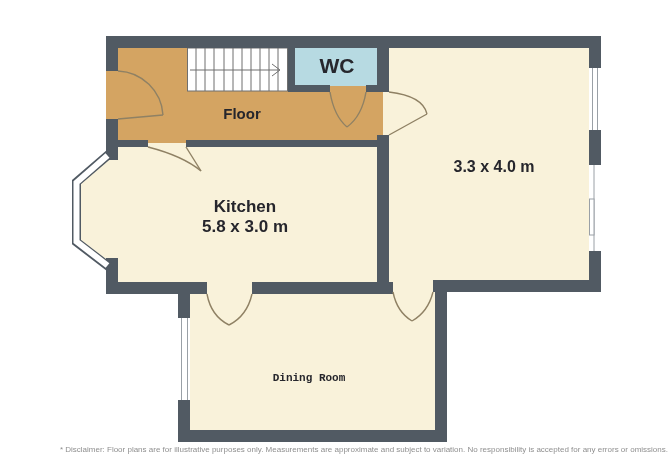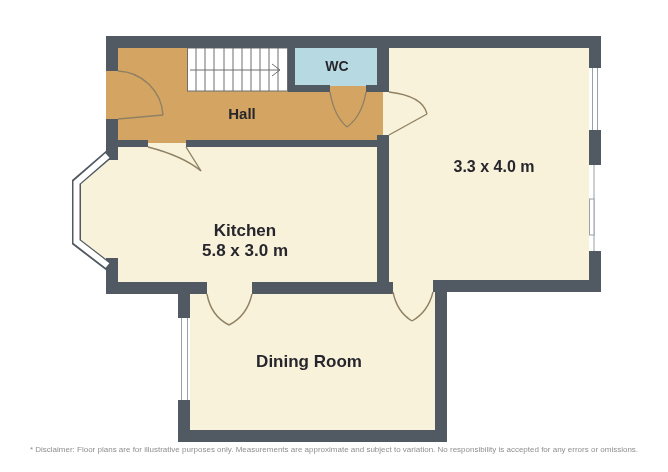--- a/index.html
+++ b/index.html
@@ -7,26 +7,26 @@
     width:668px;height:472px;position:relative;background:#ffffff;
     font-family:"Liberation Sans",sans-serif;overflow:hidden;
   }
   #plan-svg{position:absolute;left:0;top:0;width:668px;height:472px;}
   .room-label{
     position:absolute;transform:translate(-50%,-50%);
     color:var(--label-text);font-weight:bold;text-align:center;
     white-space:nowrap;line-height:1.18;
   }
   .lbl-hall{left:242px;top:114px;font-size:15px;}
-  .lbl-wc{left:337px;top:66px;font-size:14px;}
+  .lbl-wc{left:337px;top:66px;font-size:21px;}
   .lbl-living{left:494px;top:167px;font-size:16px;}
-  .lbl-kitchen{left:245px;top:217px;font-size:17px;margin-top:24px;}
-  .lbl-dining{left:309px;top:362px;font-size:17px;}
+  .lbl-kitchen{left:245px;top:217px;font-size:17px;}
+  .lbl-dining{left:309px;top:378px;font-size:11px;font-family:Liberation Mono, monospace;}
   .disclaimer{
-    position:absolute;left:0;right:0;top:445px;text-align:center;
+    position:absolute;left:0;right:0;top:445px;text-align:right;
     font-size:8px;letter-spacing:0px;color:var(--disclaimer-text);
   }
 </style>
 </head>
 <body>
 
 <svg id="plan-svg" viewBox="0 0 668 472" xmlns="http://www.w3.org/2000/svg">
 
   <g>
     <rect x="106" y="42" width="277" height="103" fill="var(--hall-floor)"></rect>
@@ -112,21 +112,21 @@
       <path d="M207,294 Q211,316 229,325"></path>
       <path d="M252,294 Q247,316 229,325"></path>
     </g>
     <g>
       <path d="M393,292 Q397,312 412,321"></path>
       <path d="M433,292 Q428,312 412,321"></path>
     </g>
   </g>
 </svg>
 
-<div class="room-label lbl-hall">Hall</div>
+<div class="room-label lbl-hall">Floor</div>
 <div class="room-label lbl-wc">WC</div>
 
 <div class="room-label lbl-living">
   <div>3.3 x 4.0 m</div>
 </div>
 
 <div class="room-label lbl-kitchen">
   <div>Kitchen</div>
   <div>5.8 x 3.0 m</div>
 </div>

